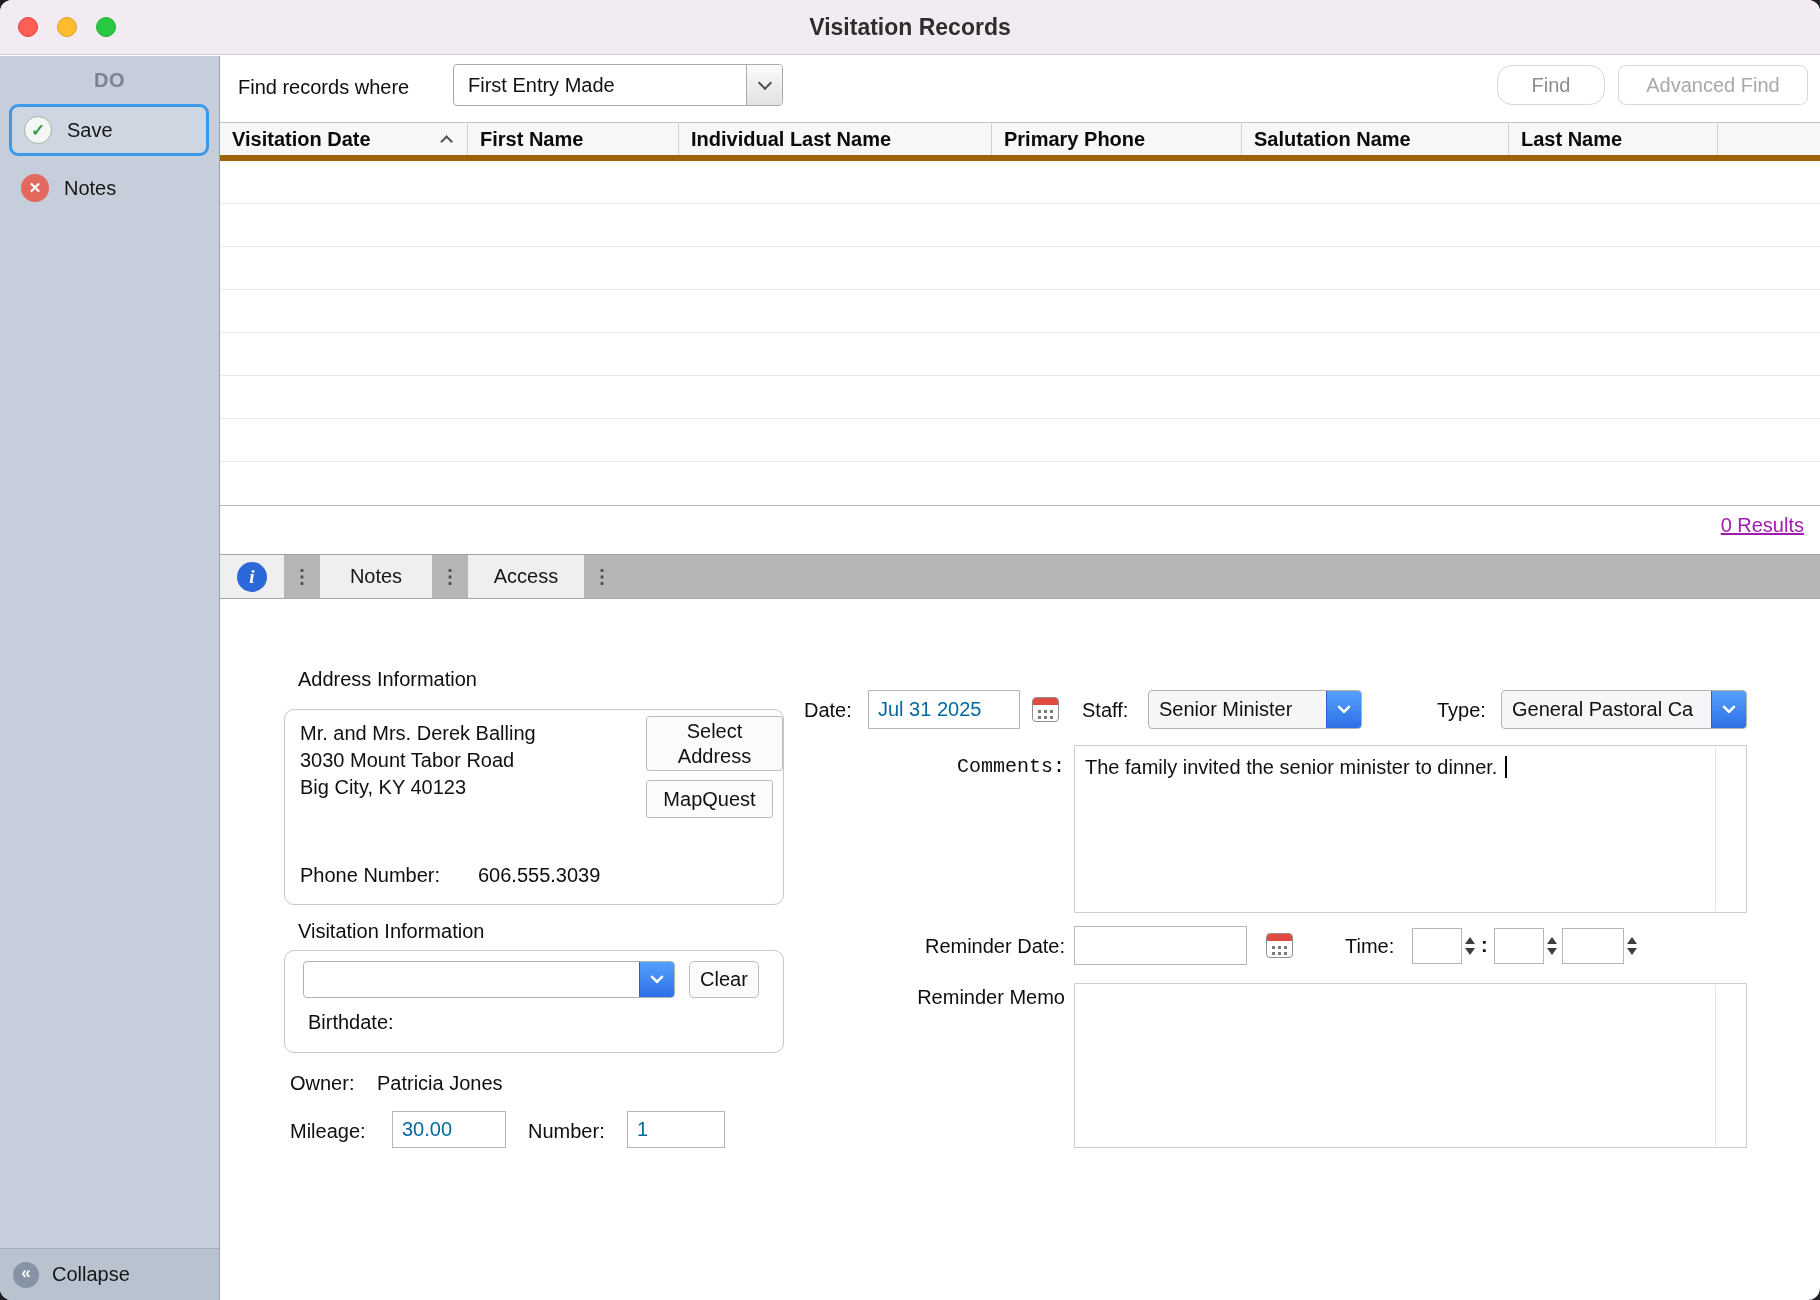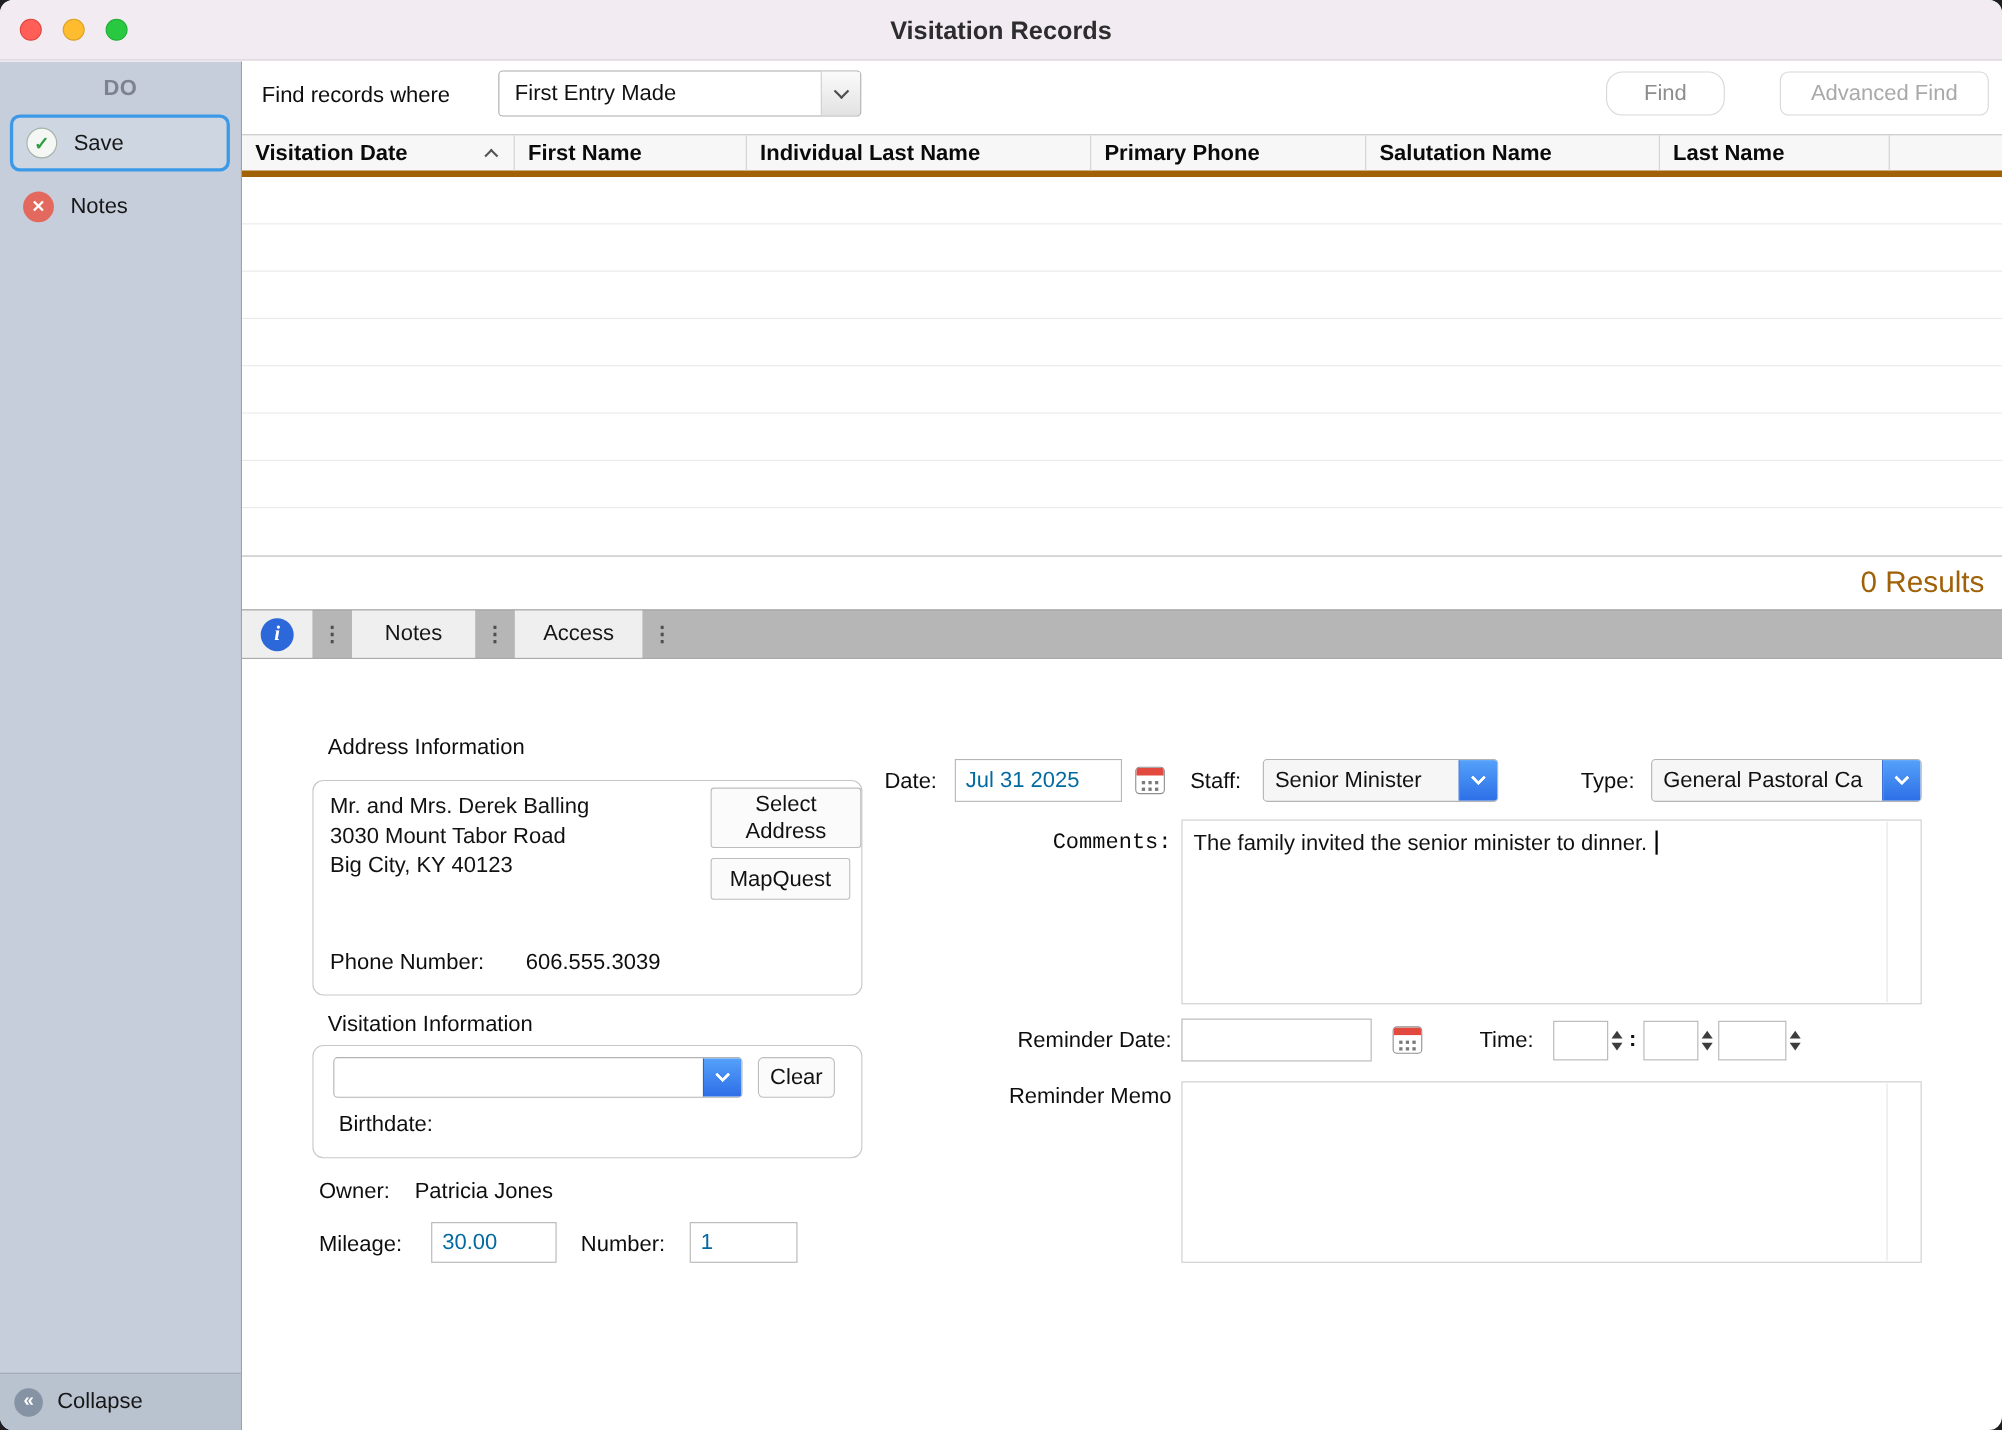--- a/index.html
+++ b/index.html
@@ -80,21 +80,21 @@
     width: 36px; border-left: 1px solid #ababab; border-radius: 0 3px 3px 0;
     background: linear-gradient(#fbfbfb, #e2e2e2);
     display: flex; align-items: center; justify-content: center;
   }
   .chev-down-gray { width: 10px; height: 10px; border-right: 2px solid #4d4d4d; border-bottom: 2px solid #4d4d4d; transform: rotate(45deg); margin-top: -5px; }
   .btn {
     position: absolute; height: 40px; top: 65px;
     background: #fff; border: 1px solid #d7d7d7; border-radius: 8px;
     display: flex; align-items: center; justify-content: center; font-size: 20px;
   }
-  .btn.find     { left: 1460px; width: 108px; color: #8d8d8d; border-radius: 15px; }
+  .btn.find     { left: 1497px; width: 108px; color: #8d8d8d; border-radius: 15px; }
   .btn.advanced { left: 1618px; width: 190px; color: #a9a9a9; }
 
   
   .thead {
     position: absolute; left: 220px; right: 0; top: 122px; height: 39px;
     display: flex; background: #f7f7f7;
     border-top: 1px solid #c6c6c6; border-bottom: 6px solid #a16207;
   }
   .th {
     display: flex; align-items: center; padding-left: 12px;
@@ -102,21 +102,21 @@
     font-size: 20px; font-weight: bold; color: #0a0a0a; white-space: nowrap; overflow: hidden;
   }
   .sort-caret { margin-left: auto; margin-right: 18px; width: 9px; height: 9px;
     border-top: 2px solid #555; border-right: 2px solid #555; transform: rotate(-45deg) translateY(3px); flex: 0 0 9px; }
   .tbody {
     position: absolute; left: 220px; right: 0; top: 161px; height: 345px;
     background: #fff; border-bottom: 1px solid #b7b7b7;
   }
   .trow { height: 43px; border-bottom: 1px solid #e9e9e9; }
   .results {
-    position: absolute; right: 16px; top: 514px; font-size: 27px; color: #a16207;
+    position: absolute; right: 16px; top: 514px; font-size: 20px; color: #a21caf; text-decoration: underline;
   }
 
   
   .tabbar {
     position: absolute; left: 220px; right: 0; top: 554px; height: 45px;
     background: #b6b6b6; border-top: 1px solid #a2a2a2; border-bottom: 1px solid #a8a8a8;
     display: flex; align-items: stretch;
   }
   .tab-seg {
     background: #efefef; display: flex; align-items: center; justify-content: center;

